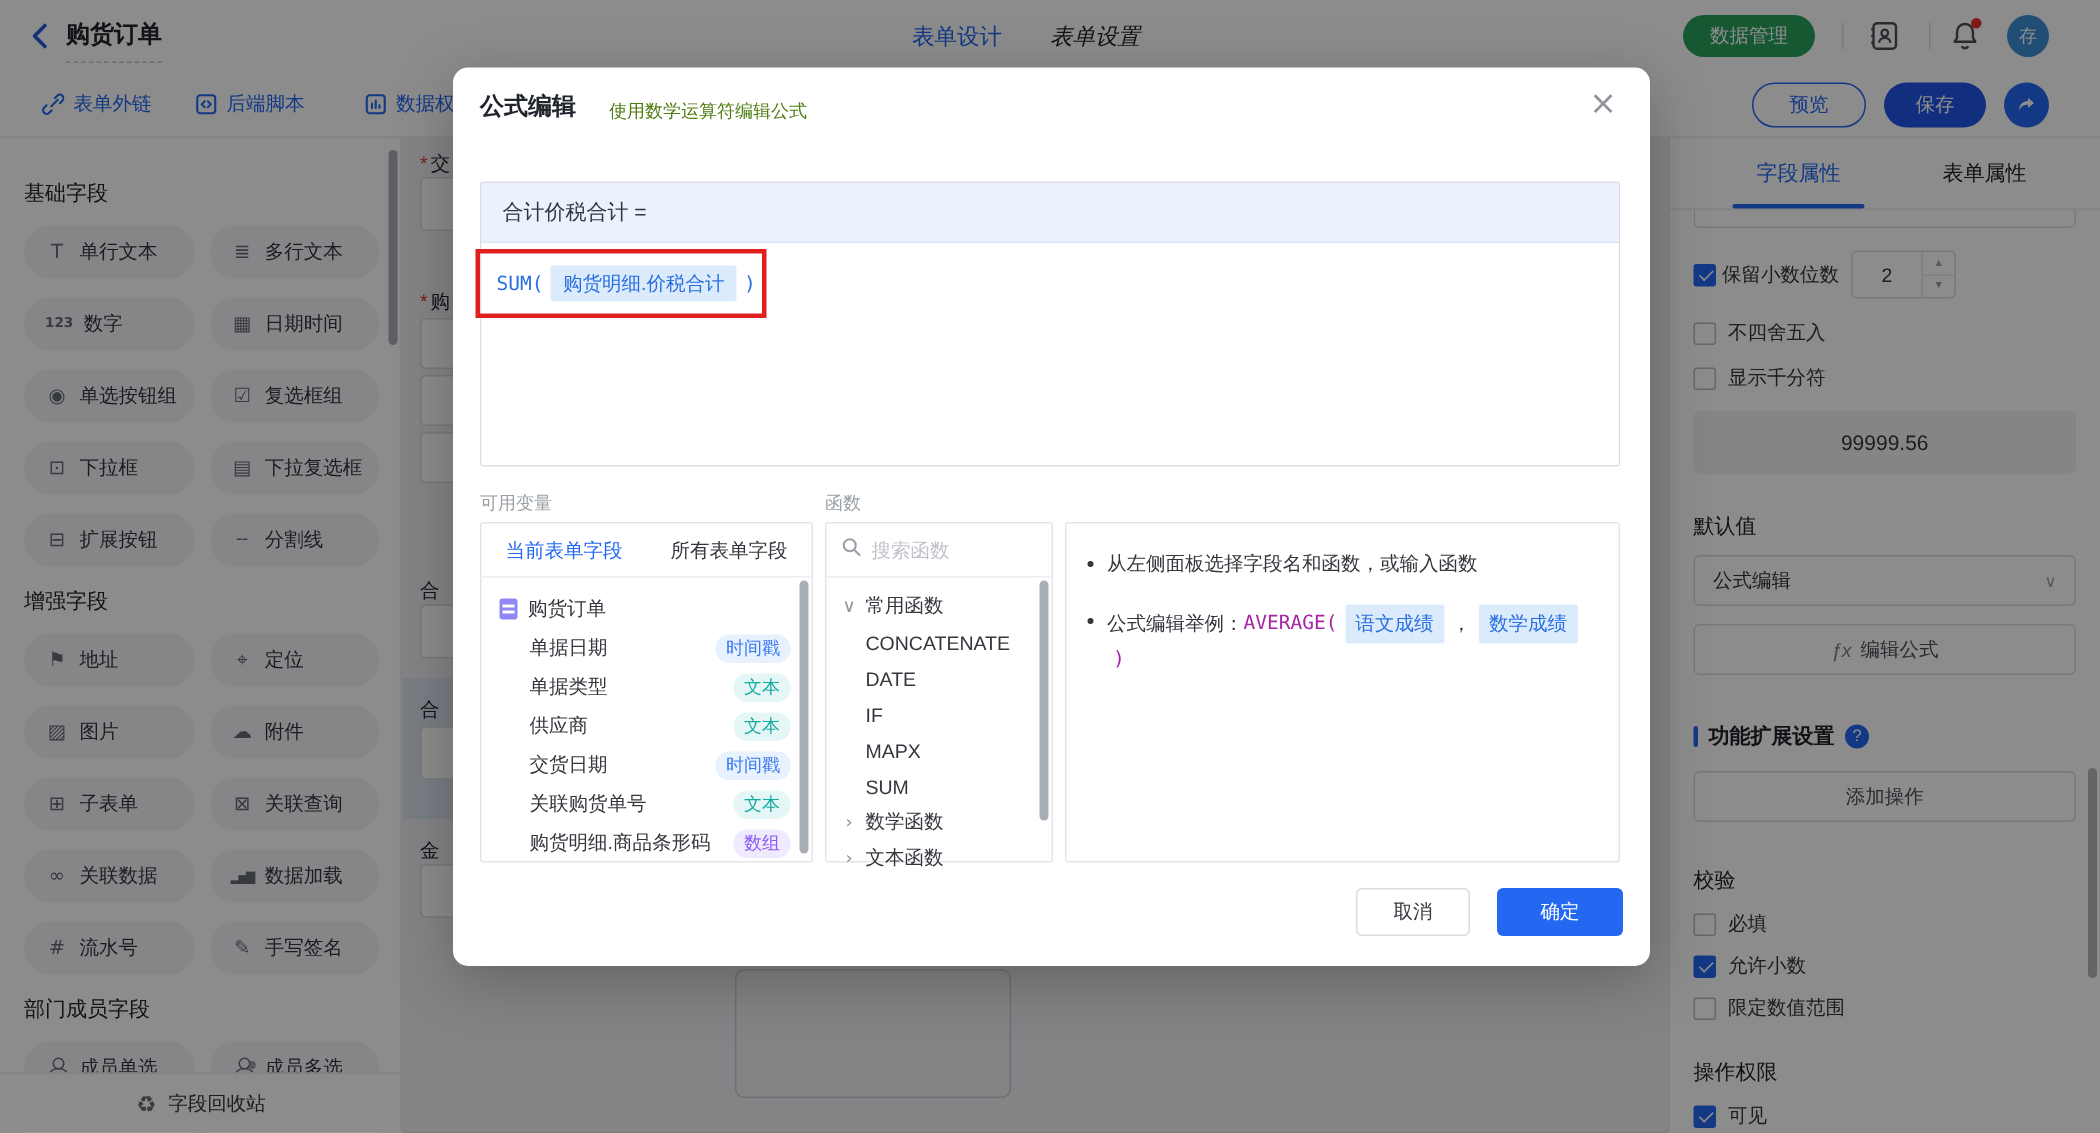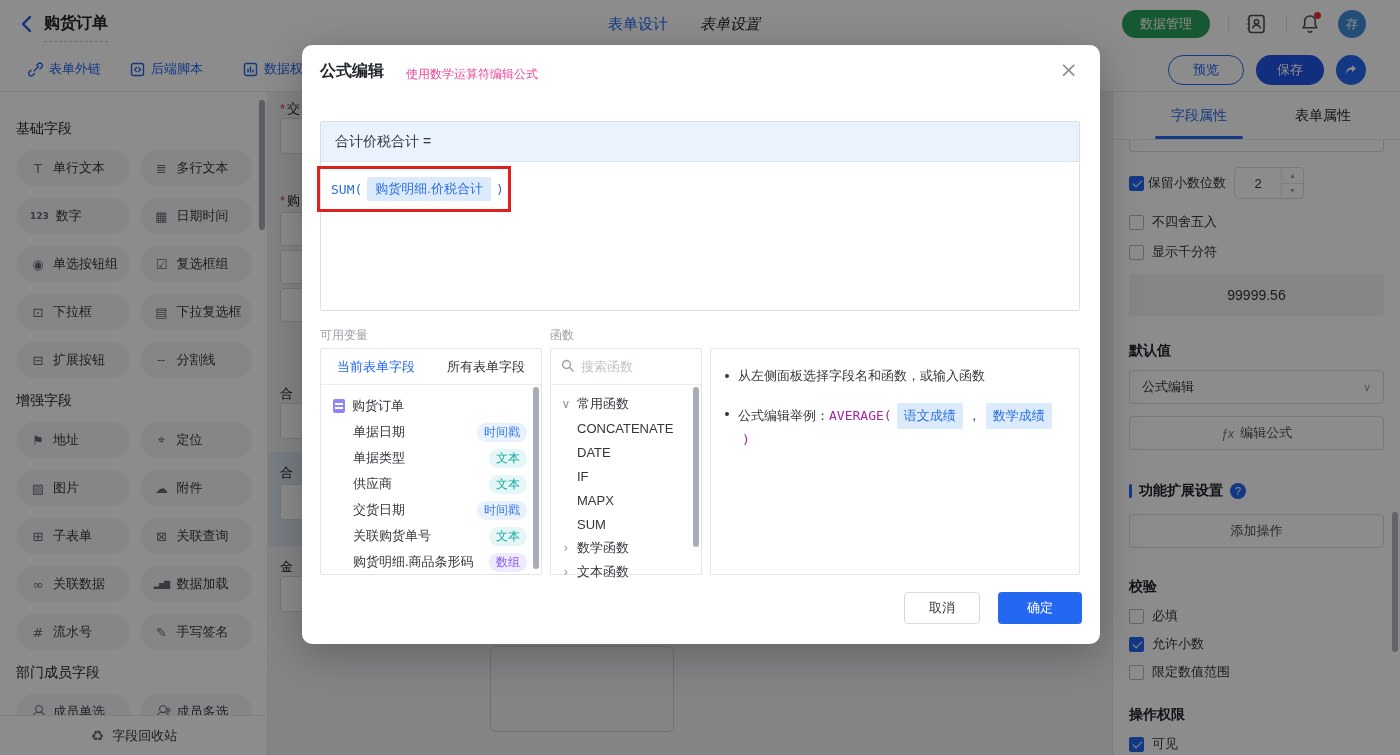--- a/index.html
+++ b/index.html
@@ -67,39 +67,39 @@
   .cb { width:15px; height:15px; border:1px solid #b7bac0; border-radius:2px; background:#fff; position:relative; flex:0 0 auto; cursor:pointer; }
   .cb.on { background:#2468f2; border-color:#2468f2; }
   .cb.on::after { content:""; position:absolute; left:4.5px; top:1.5px; width:4px; height:8px; border:solid #fff; border-width:0 1.8px 1.8px 0; transform:rotate(45deg); }
   .dec-row { display:flex; align-items:center; gap:4px; height:34px; margin-bottom:12px; font-size:13px; }
   .numbox { display:flex; width:70px; height:32px; border:1px solid #d9dbdf; border-radius:4px; overflow:hidden; margin-left:4px; }
   .numval { flex:1; display:flex; align-items:center; justify-content:center; font-size:13px; color:#33363c; }
   .stepper { width:22px; border-left:1px solid #e4e5e8; display:flex; flex-direction:column; }
   .step { flex:1; display:flex; align-items:center; justify-content:center; font-size:7px; color:#9aa0a8; cursor:pointer; }
   .step.up { border-bottom:1px solid #e4e5e8; }
   .preview-box { height:42px; background:#f2f3f5; border-radius:4px; display:flex; align-items:center; justify-content:center; font-size:14px; color:#33363c; margin-top:12px; }
-  .p-label { font-size:14px; font-weight:bold; color:#20242b; margin-top:26px; height:20px; }
+  .p-label { font-size:14px; font-weight:normal; color:#20242b; margin-top:26px; height:20px; }
   .p-select { height:34px; border:1px solid #d9dbdf; border-radius:4px; margin-top:8px; display:flex; align-items:center; justify-content:space-between; padding:0 12px; font-size:13px; color:#33363c; cursor:pointer; }
   .sel-caret { color:#9aa0a8; font-size:11px; }
   .p-btn { height:34px; border:1px solid #d9dbdf; border-radius:4px; margin-top:12px; display:flex; align-items:center; justify-content:center; gap:6px; font-size:13px; color:#4a4f57; cursor:pointer; background:#fff; }
   .fx { font-style:italic; color:#7a8088; font-size:13px; }
   .sec-hdr { display:flex; align-items:center; gap:7px; margin-top:30px; height:22px; }
   .sec-bar { width:3px; height:14px; background:#2468f2; border-radius:2px; }
   .sec-txt { font-size:14px; font-weight:bold; color:#20242b; }
   .qmark { width:16px; height:16px; border-radius:50%; background:#2468f2; color:#fff; font-size:11px; display:flex; align-items:center; justify-content:center; cursor:pointer; }
   .p-label.mt30 { margin-top:30px; }
   .p-label.mt24 { margin-top:24px; }
   .cb-row.mt8 { margin-top:8px; margin-bottom:0; }
   .panel-scroll { position:absolute; right:2px; top:420px; width:6px; height:140px; background:#b4b7bd; border-radius:3px; cursor:pointer; }
 
   
   .overlay { position:absolute; inset:0; background:rgba(0,0,0,0.45); z-index:5; }
   .modal { position:absolute; left:302px; top:45px; width:798px; height:599px; background:#fff; border-radius:10px; box-shadow:0 10px 40px rgba(0,0,0,.25); z-index:6; }
   .m-title { position:absolute; left:18px; top:16px; font-size:16px; font-weight:bold; color:#20242b; }
-  .m-sub { position:absolute; left:104px; top:21px; font-size:12px; color:#ec4899; }
+  .m-sub { position:absolute; left:104px; top:21px; font-size:12px; color:#4d7c0f; }
   .m-close { position:absolute; right:22px; top:12px; font-size:22px; color:#8f949b; cursor:pointer; font-family:"DejaVu Sans",sans-serif; }
 
   .f-box { position:absolute; left:18px; right:20px; top:76px; height:190px; border:1px solid #dcdee2; border-radius:2px; }
   .f-head { height:40px; background:#e9f2fd; border-bottom:1px solid #d9e6f8; display:flex; align-items:center; padding-left:14px; font-size:14px; color:#33363c; }
   .f-body { position:relative; height:148px; background:#fff; }
   .f-line { position:absolute; left:10px; top:15px; display:flex; align-items:center; font-family:"DejaVu Sans Mono",monospace; font-size:13px; color:#2a6fe0;justify-content:center; }
   .f-chip { background:#dcebfc; color:#2a6fe0; border-radius:2px; padding:3px 8px; margin:0 5px; font-family:"Liberation Sans",sans-serif; font-size:13px; cursor:pointer; }
   .f-annot { position:absolute; left:-4px; top:4px; width:194px; height:46px; border:3px solid #e01f1f; pointer-events:none; }
 
   .m-cap { position:absolute; top:282px; font-size:12px; color:#9aa0a6; }

